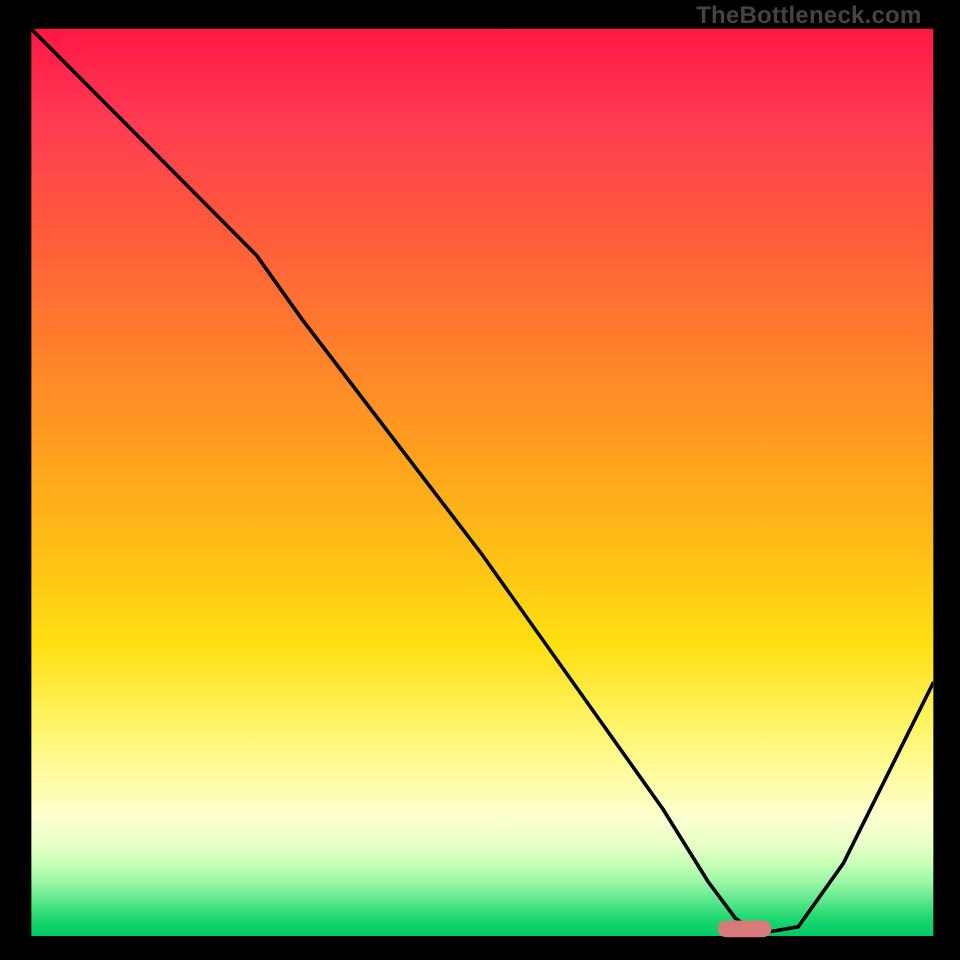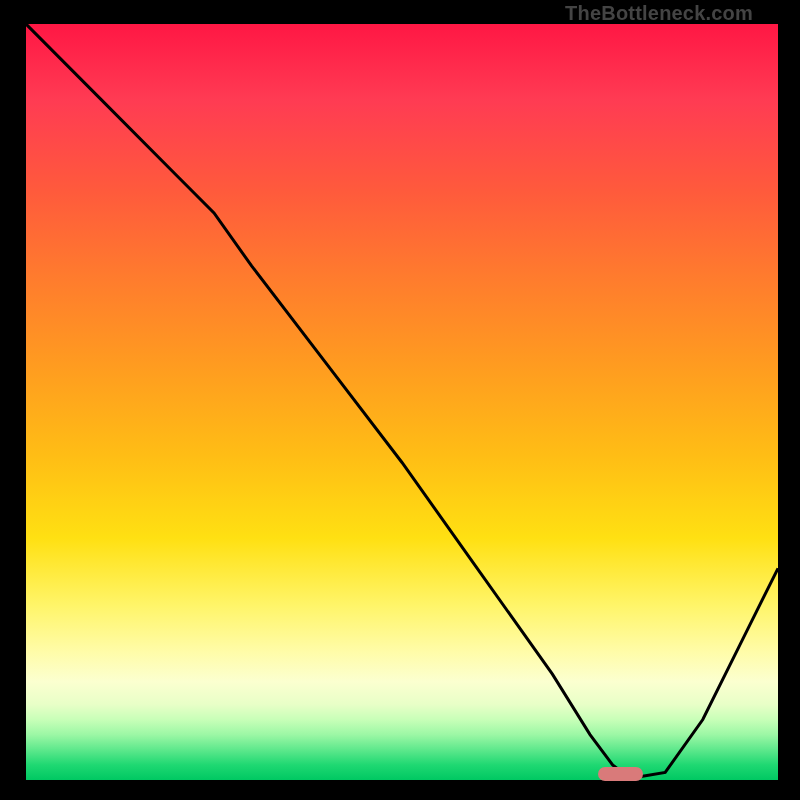--- a/index.html
+++ b/index.html
@@ -7,20 +7,21 @@
     padding: 0;
     width: 800px;
     height: 800px;
     background: #000;
     overflow: hidden;
   }
   .container {
     position: relative;
     width: 761px;
     height: 800px;
+    padding-left: 15px;
   }
   .plot-area {
     position: absolute;
     left: 24px;
     top: 24px;
     width: 752px;
     height: 756px;
     background: linear-gradient(to bottom,
       #ff1744 0%,
       #ff3b53 10%,

